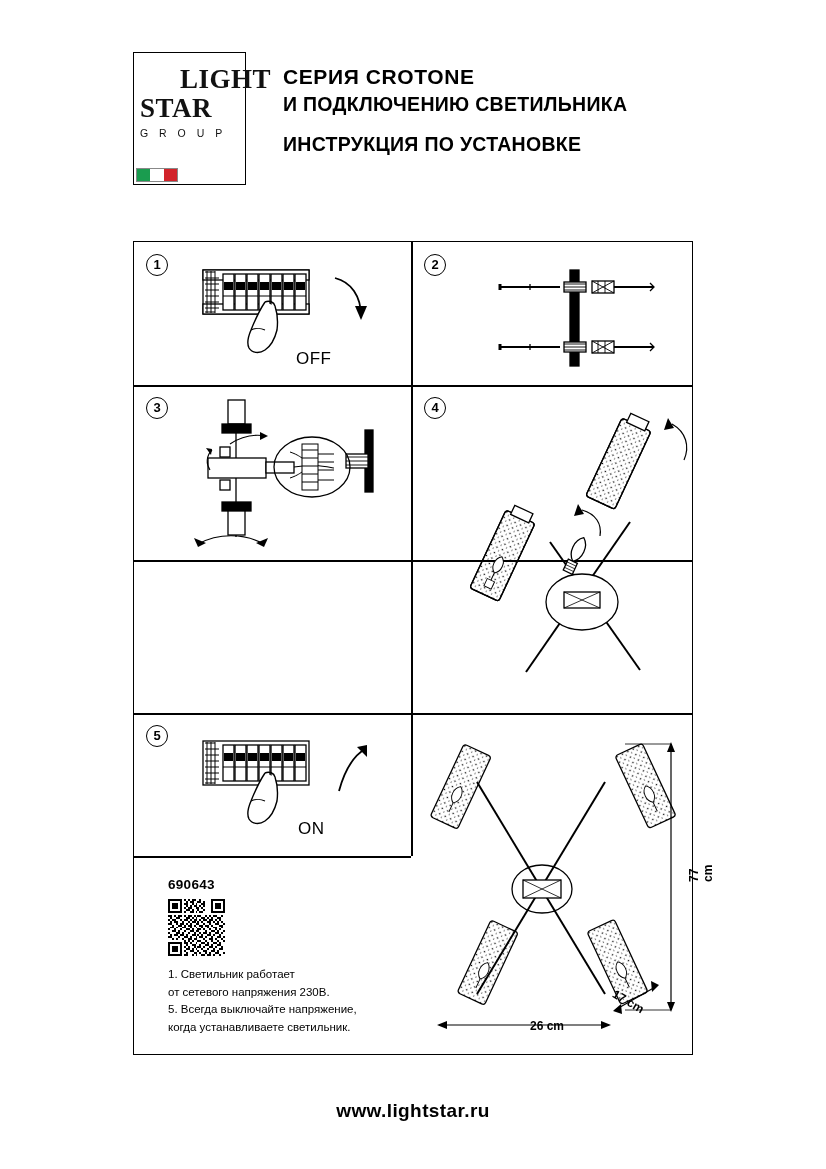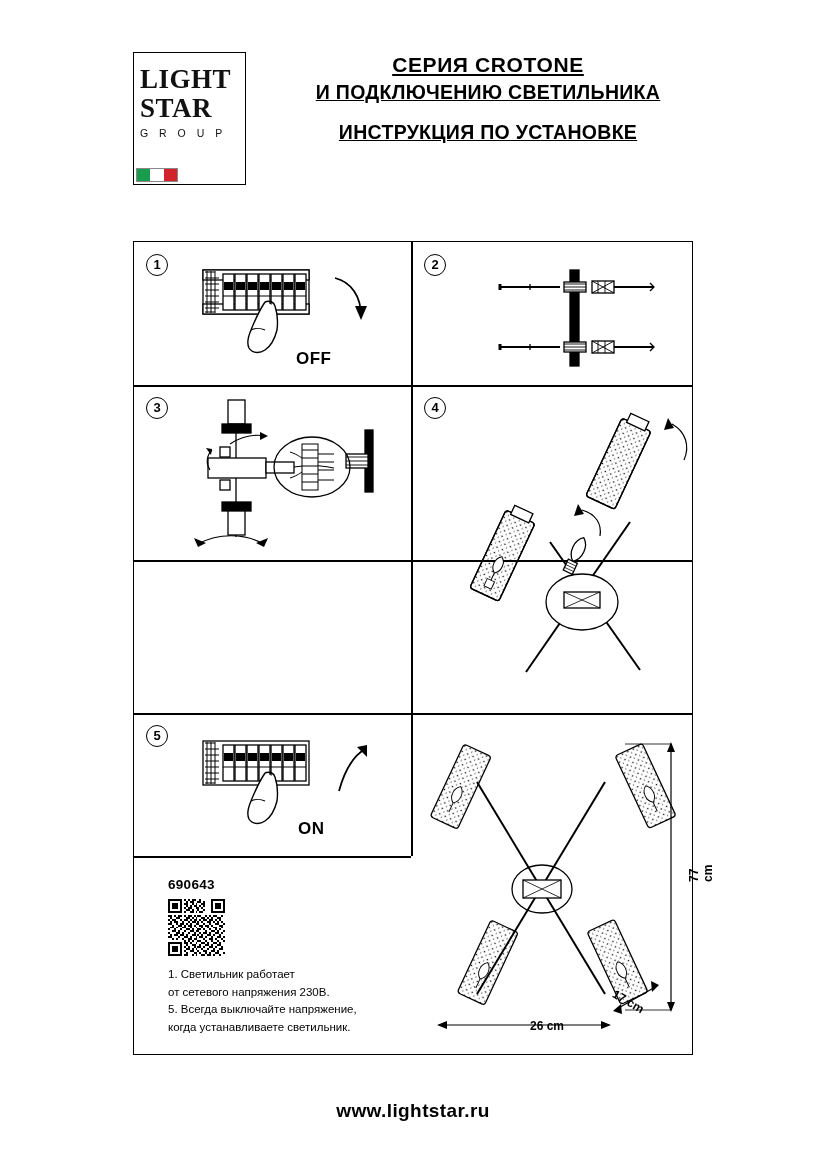--- a/index.html
+++ b/index.html
@@ -42,21 +42,21 @@
     bottom: 6px;
   }
   .logo-word {
     font-family: "Liberation Serif", serif;
     font-weight: bold;
     font-size: 27px;
     line-height: 29px;
     letter-spacing: 0.5px;
     color: #111;
   }
-  .logo-word.w1 { margin-top: 6px; }
+  .logo-word.w1 { margin-top: 6px; margin-left: 40px; }
   .logo-group {
     font-family: "Liberation Sans", sans-serif;
     font-size: 10.5px;
     letter-spacing: 4px;
     color: #111;
     margin-top: 4px;
   }
   .flag {
     position: absolute;
     left: 2px;
@@ -65,24 +65,22 @@
     height: 14px;
     display: flex;
     border: 0.5px solid #888;
     box-sizing: border-box;
   }
   .flag span { flex: 1 1 auto; display: block; }
 
   .header-text {
     position: absolute;
     left: 150px;
-    top: 0;
+    top: 12px;
     width: 410px;
-    text-align: center;
-    text-decoration: underline;
   }
   .series-line {
     font-size: 21px;
     font-weight: bold;
     letter-spacing: 0.6px;
     line-height: 26px;
   }
   .art-line {
     font-size: 21px;
     font-weight: bold;
@@ -136,21 +134,21 @@
     font-size: 13px;
     font-weight: bold;
     line-height: 19px;
     text-align: center;
     box-sizing: border-box;
   }
 
   .onoff {
     position: absolute;
     font-size: 17px;
-    font-weight: bold;
+    font-weight: normal;
     letter-spacing: 0.5px;
   }
 
   
   .code-label {
     position: absolute;
     left: 34px;
     top: 635px;
     font-size: 13.5px;
     font-weight: bold;

